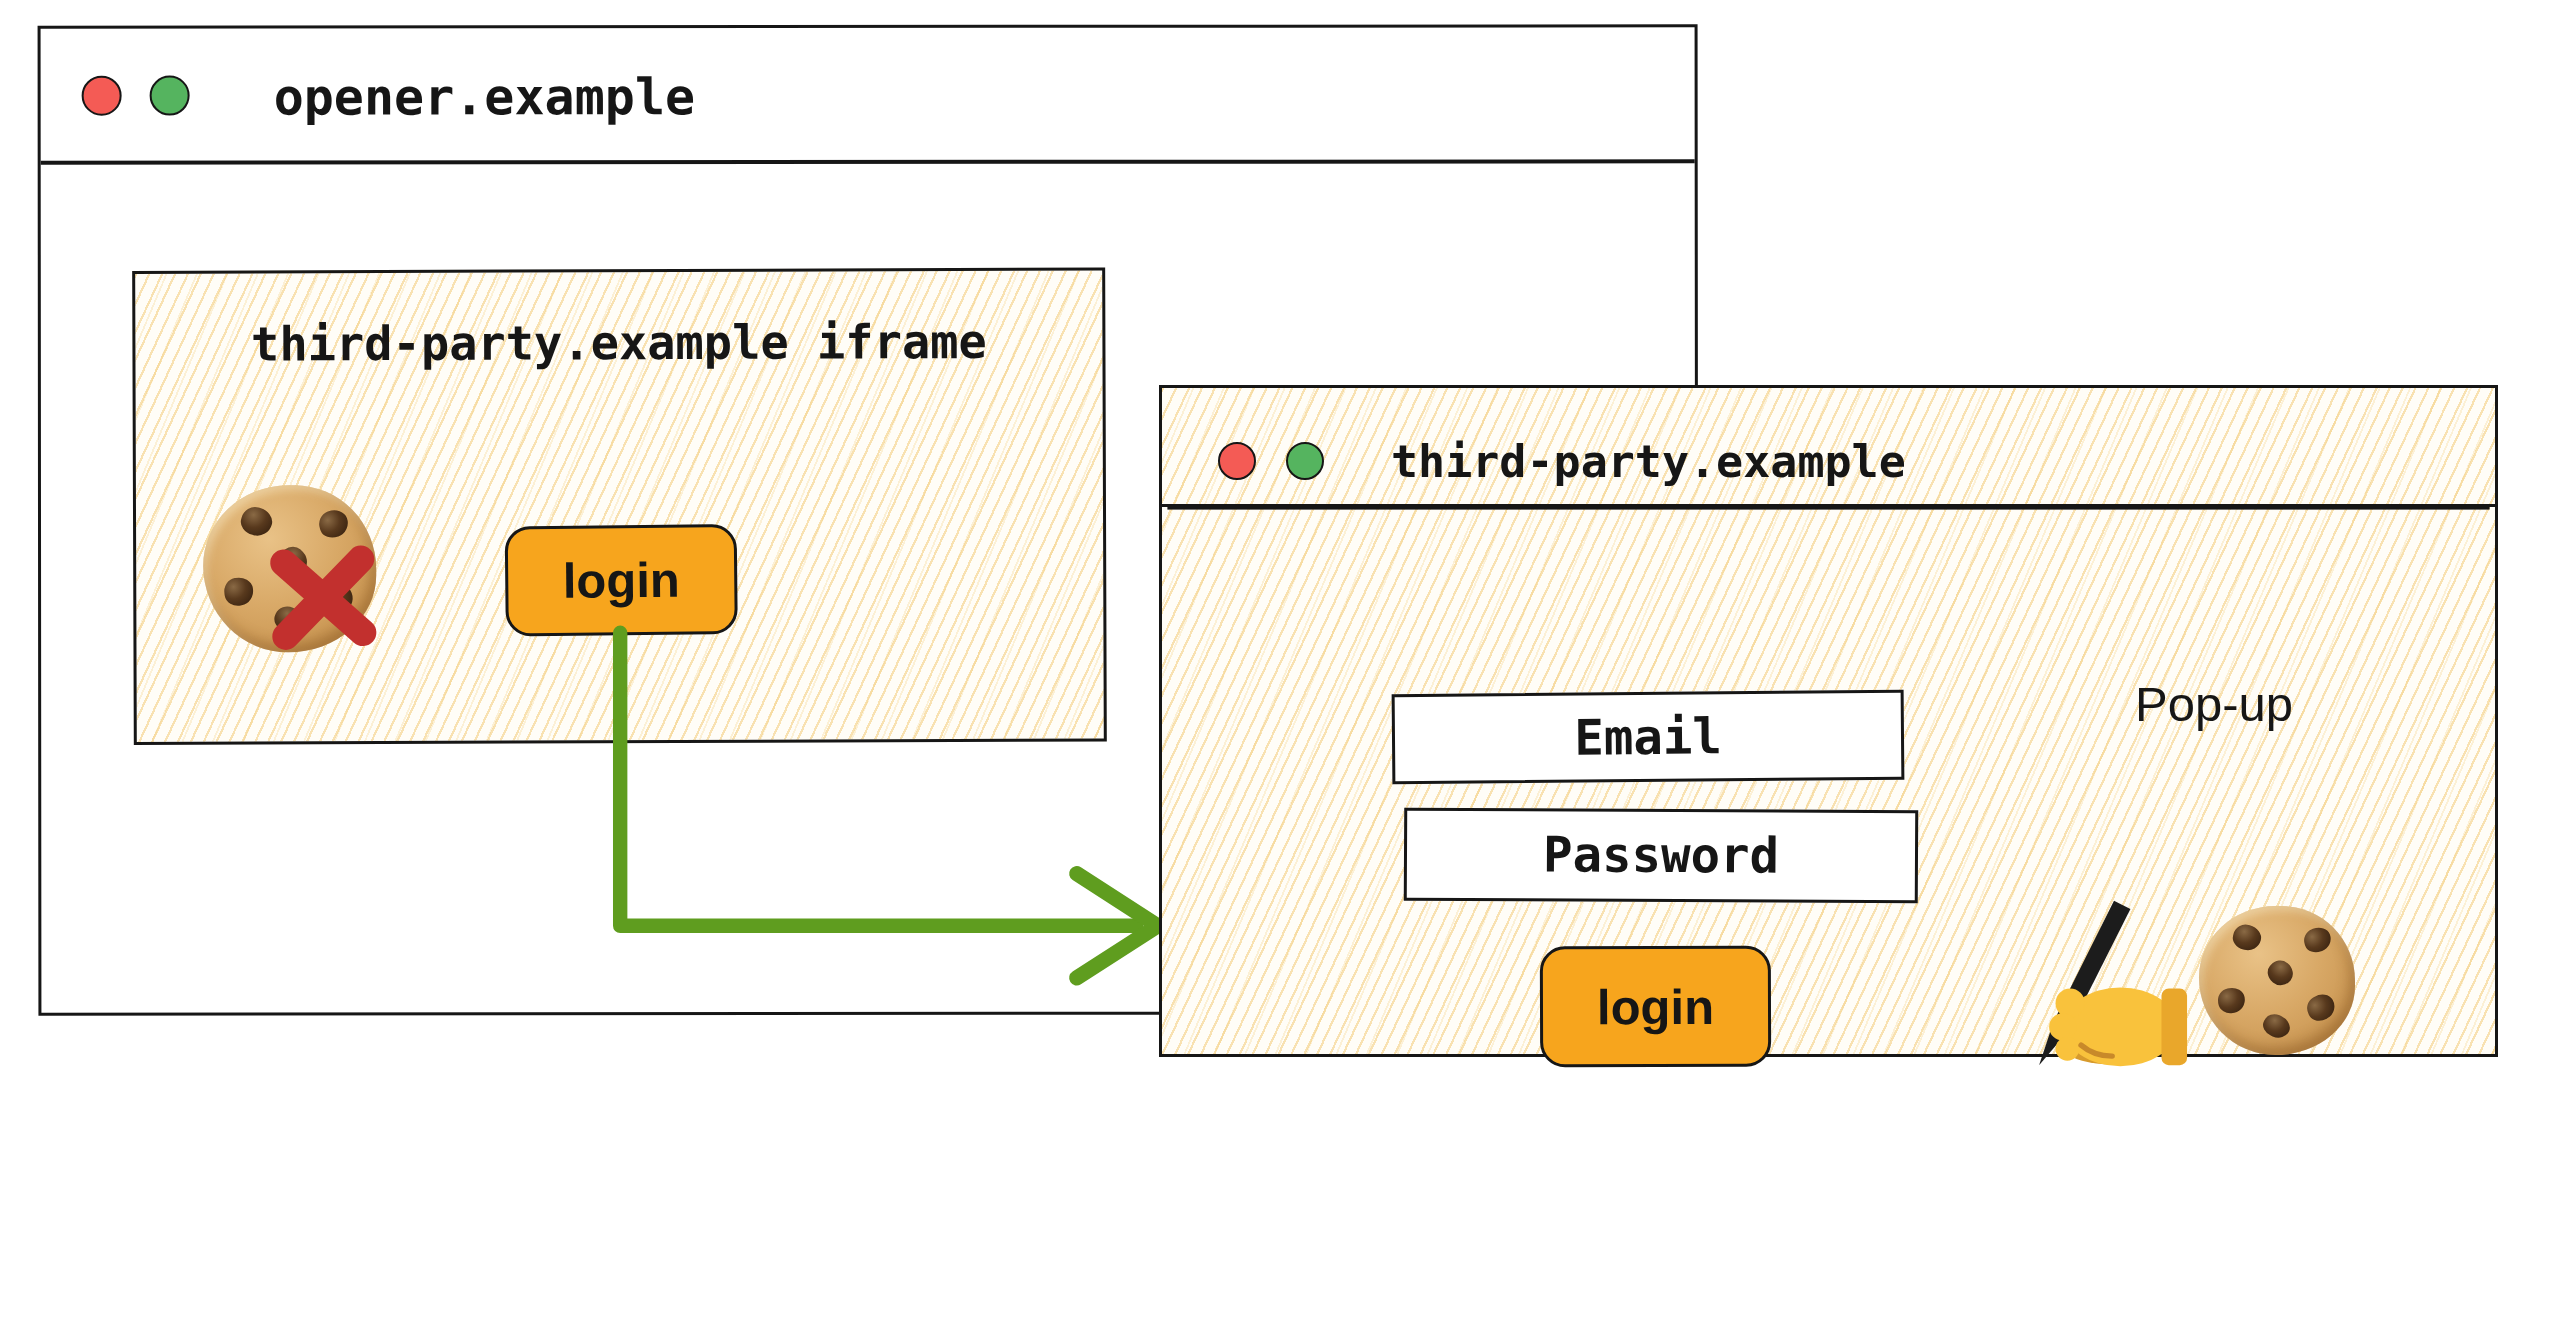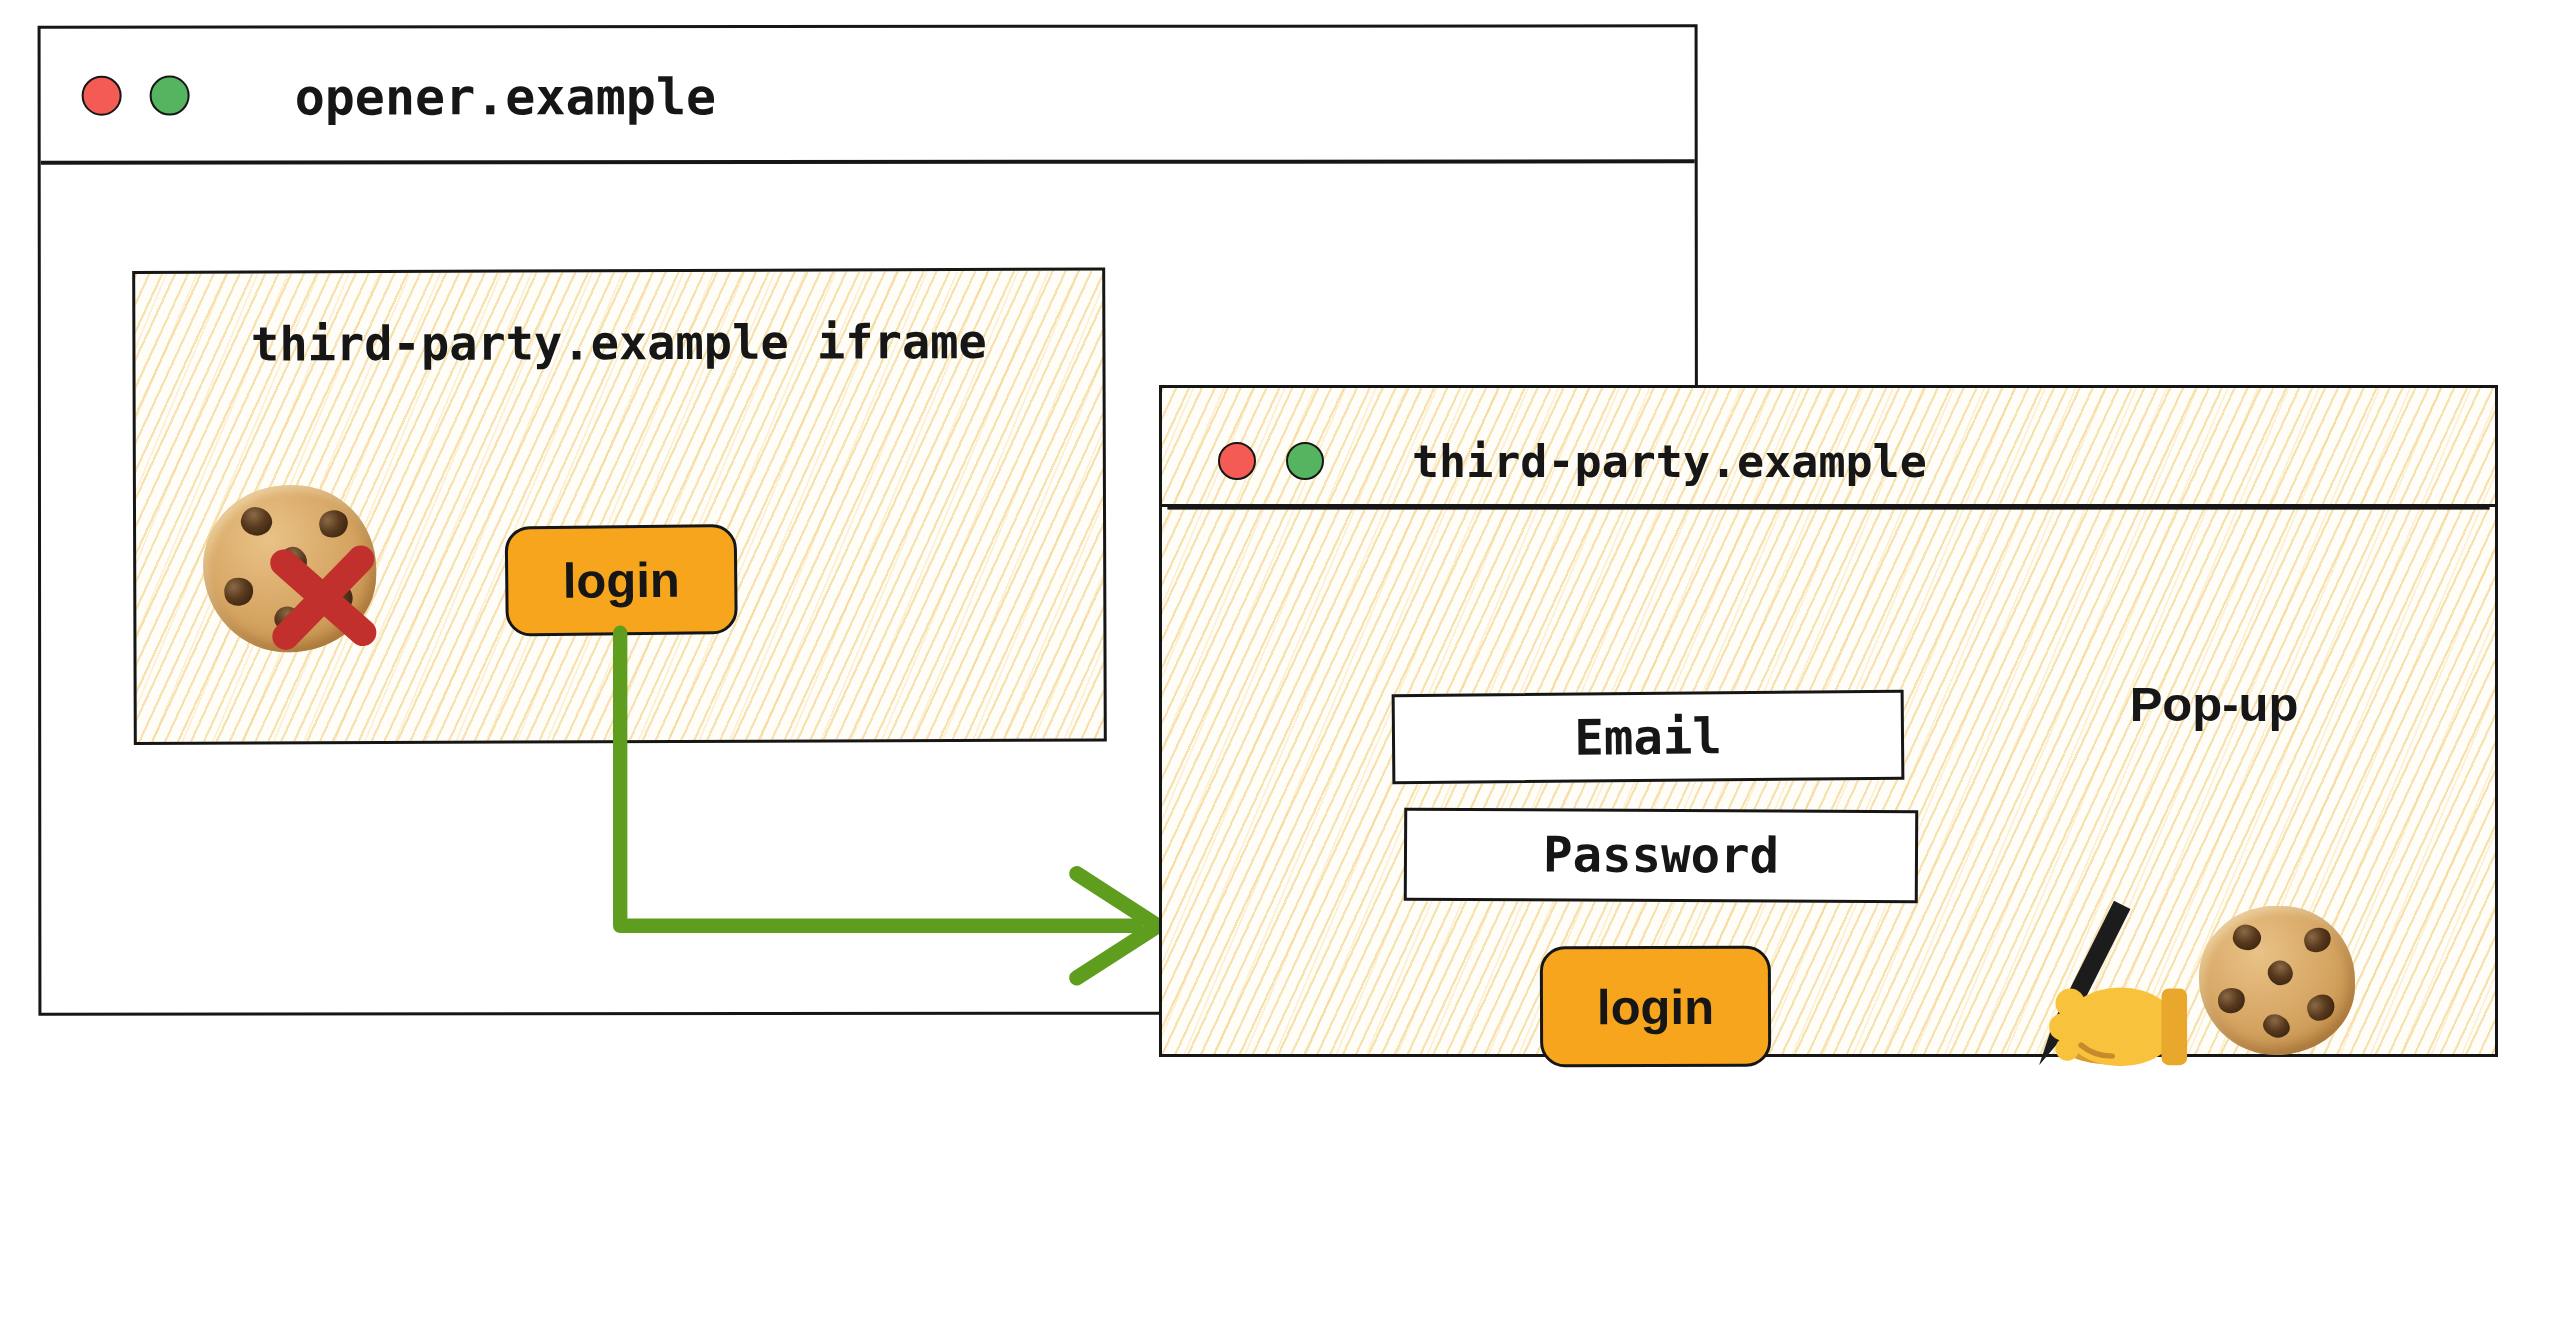--- a/index.html
+++ b/index.html
@@ -4,21 +4,21 @@
 <style>
   * { margin:0; padding:0; box-sizing:border-box; }
   html,body { width:2576px; height:1324px; background:#ffffff; overflow:hidden;
               font-family:"DejaVu Sans Mono","Liberation Mono",monospace; color:#161616; }
   .stage { position:absolute; left:0; top:0; width:2576px; height:1324px; }
 
   
   .window { position:absolute; border:3.6px solid #161616; }
   .titlebar { position:relative; width:100%; }
   .dot { position:absolute; border-radius:50%; border:2.7px solid #161616; }
-  .win-title { position:absolute; font-weight:bold; white-space:nowrap;margin-left:21px; }
+  .win-title { position:absolute; font-weight:bold; white-space:nowrap; }
   .hatch {
     background-color:#fffdf7;
     background-image:
       repeating-linear-gradient(115deg, rgba(243,203,120,0.55) 0 2.2px, transparent 2.2px 11.7px),
       repeating-linear-gradient(113deg, rgba(246,216,150,0.35) 0 1.8px, transparent 1.8px 28px);
   }
   .login-btn {
     position:absolute; background:#F7A51D; border:3.6px solid #161616; border-radius:25px;
     display:flex; align-items:center; justify-content:center;
     font-weight:bold; font-size:49px; color:#161616; cursor:pointer;
@@ -73,21 +73,21 @@
 
   .field { position:absolute; background:#ffffff; border:3.6px solid #161616;
            display:flex; align-items:center; justify-content:center;
            font-weight:bold; font-size:49px; }
   .field-email    { left:230px; top:304px; width:512px; height:90px; transform:rotate(-0.5deg); }
   .field-password { left:242px; top:421px; width:514px; height:93px; transform:rotate(0.3deg); }
   .popup-login    { left:378px; top:558px; width:231px; height:121px; transform:rotate(-0.2deg); }
 
   .popup-annotation { position:absolute; left:935px; top:288px; width:234px; text-align:center;
                       font-family:"Liberation Sans","DejaVu Sans",sans-serif;
-                      font-weight:700; font-size:49px; white-space:nowrap; }
+                      font-weight:400; font-size:49px; white-space:nowrap; }
   .writing-hand { position:absolute; left:862px; top:511px; width:169px; height:169px; }
   .cookie-popup { left:1037px; top:518px; width:156px; height:149px; }
 </style>
 </head>
 <body>
 
 <div class="stage">
 
   <div class="window window-opener">
     <div class="titlebar">

